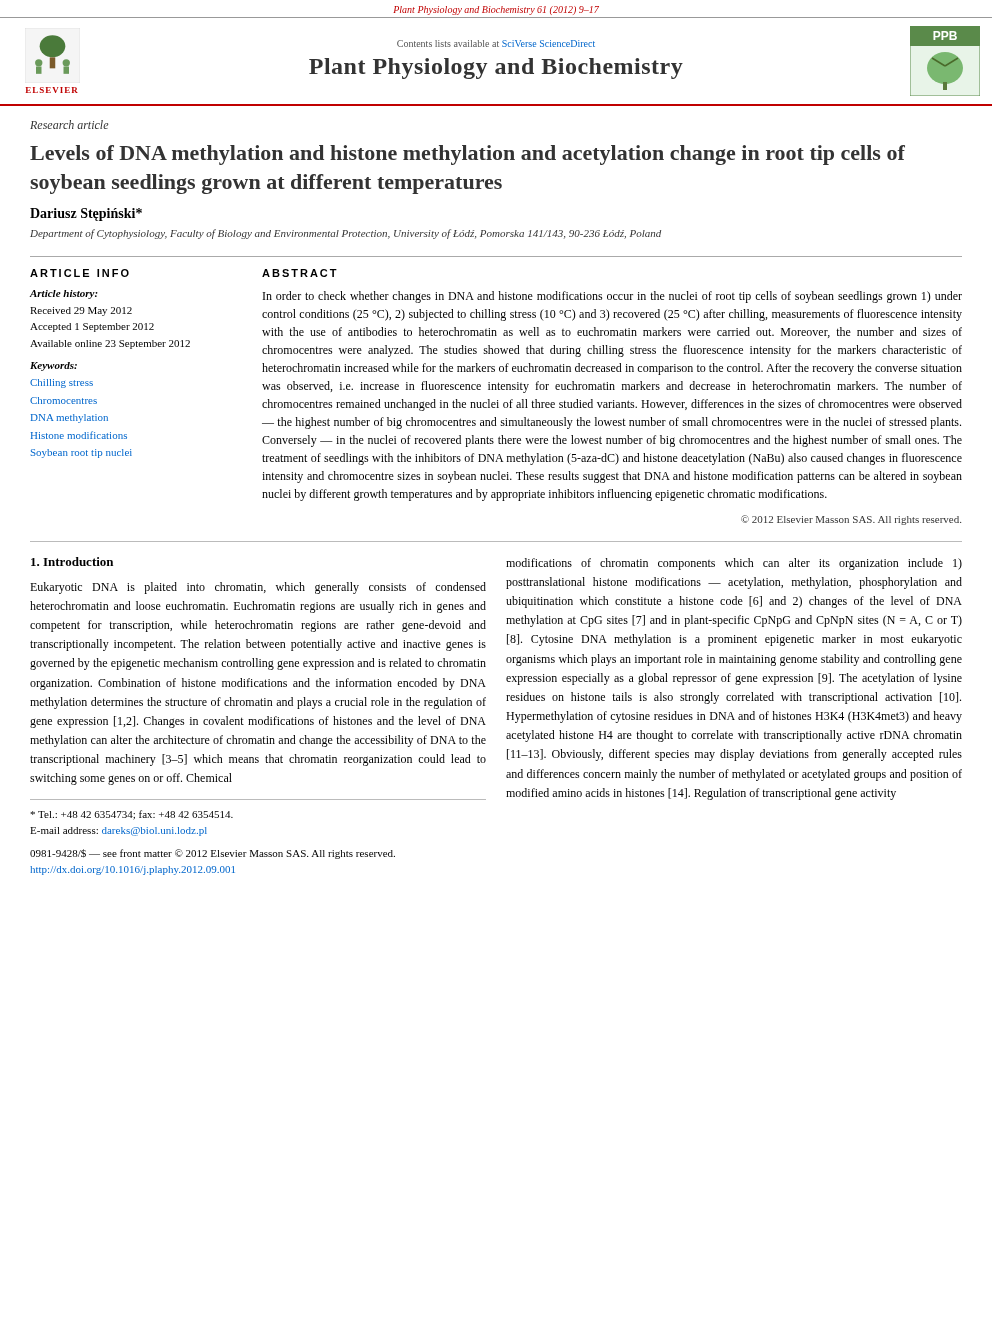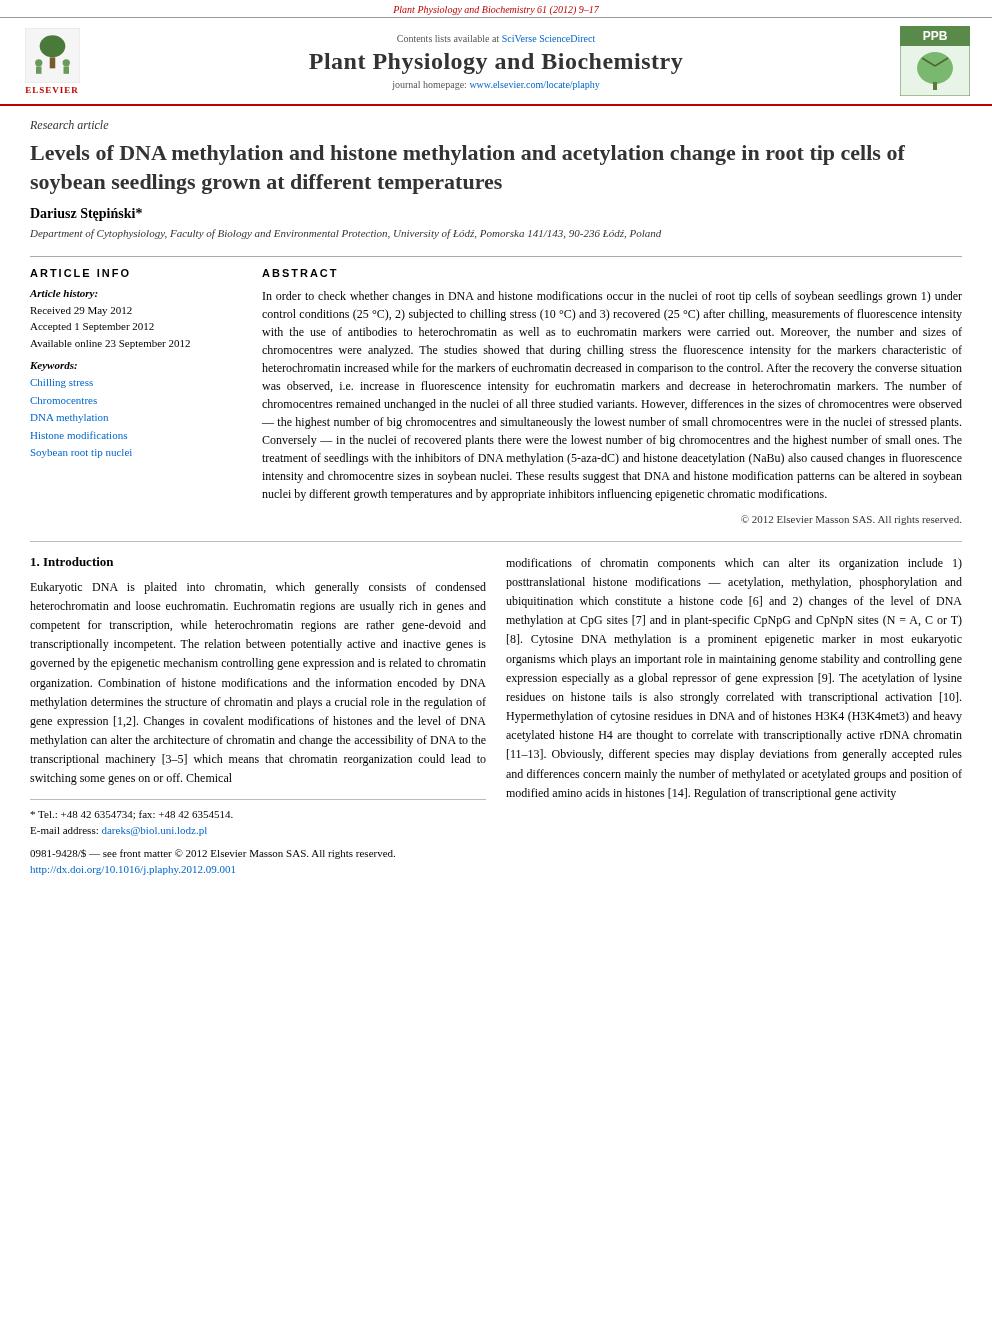--- a/index.html
+++ b/index.html
@@ -76,21 +76,21 @@
       color: #555;
     }
     .journal-homepage span {
       color: #0066cc;
     }
 
     .header-logo-right {
       width: 80px;
       display: flex;
       align-items: center;
-      justify-content: flex-start;
+      justify-content: flex-end;
       text-decoration: underline;
     }
     .ppb-logo {
       width: 70px;
       height: 70px;
     }
 
     
     .main-content {
       padding: 12px 30px 20px 30px;
@@ -285,23 +285,20 @@
       </svg>
       <div class="elsevier-text">ELSEVIER</div>
     </div>
   </div>
 
   <div class="header-center">
     <div class="sciverse-line">
       Contents lists available at <span style="color:#0066cc; cursor:pointer;">SciVerse ScienceDirect</span>
     </div>
     <div class="journal-title">Plant Physiology and Biochemistry</div>
-    <div class="journal-homepage">
-      journal homepage: <span style="color:#0066cc; cursor:pointer;">www.elsevier.com/locate/plaphy</span>
-    </div>
   </div>
 
   <div class="header-logo-right">
     <svg class="ppb-logo" viewBox="0 0 70 70" xmlns="http://www.w3.org/2000/svg">
       <rect x="0" y="0" width="70" height="70" fill="#e8f4e8" stroke="#5a8a4a" stroke-width="1"></rect>
       <rect x="0" y="0" width="70" height="20" fill="#5a8a4a"></rect>
       <text x="35" y="14" text-anchor="middle" font-size="12" font-weight="bold" fill="white" font-family="Arial">PPB</text>
 
       <ellipse cx="35" cy="42" rx="18" ry="16" fill="#7ab870"></ellipse>
       <rect x="33" y="56" width="4" height="8" fill="#5a7a3a"></rect>

